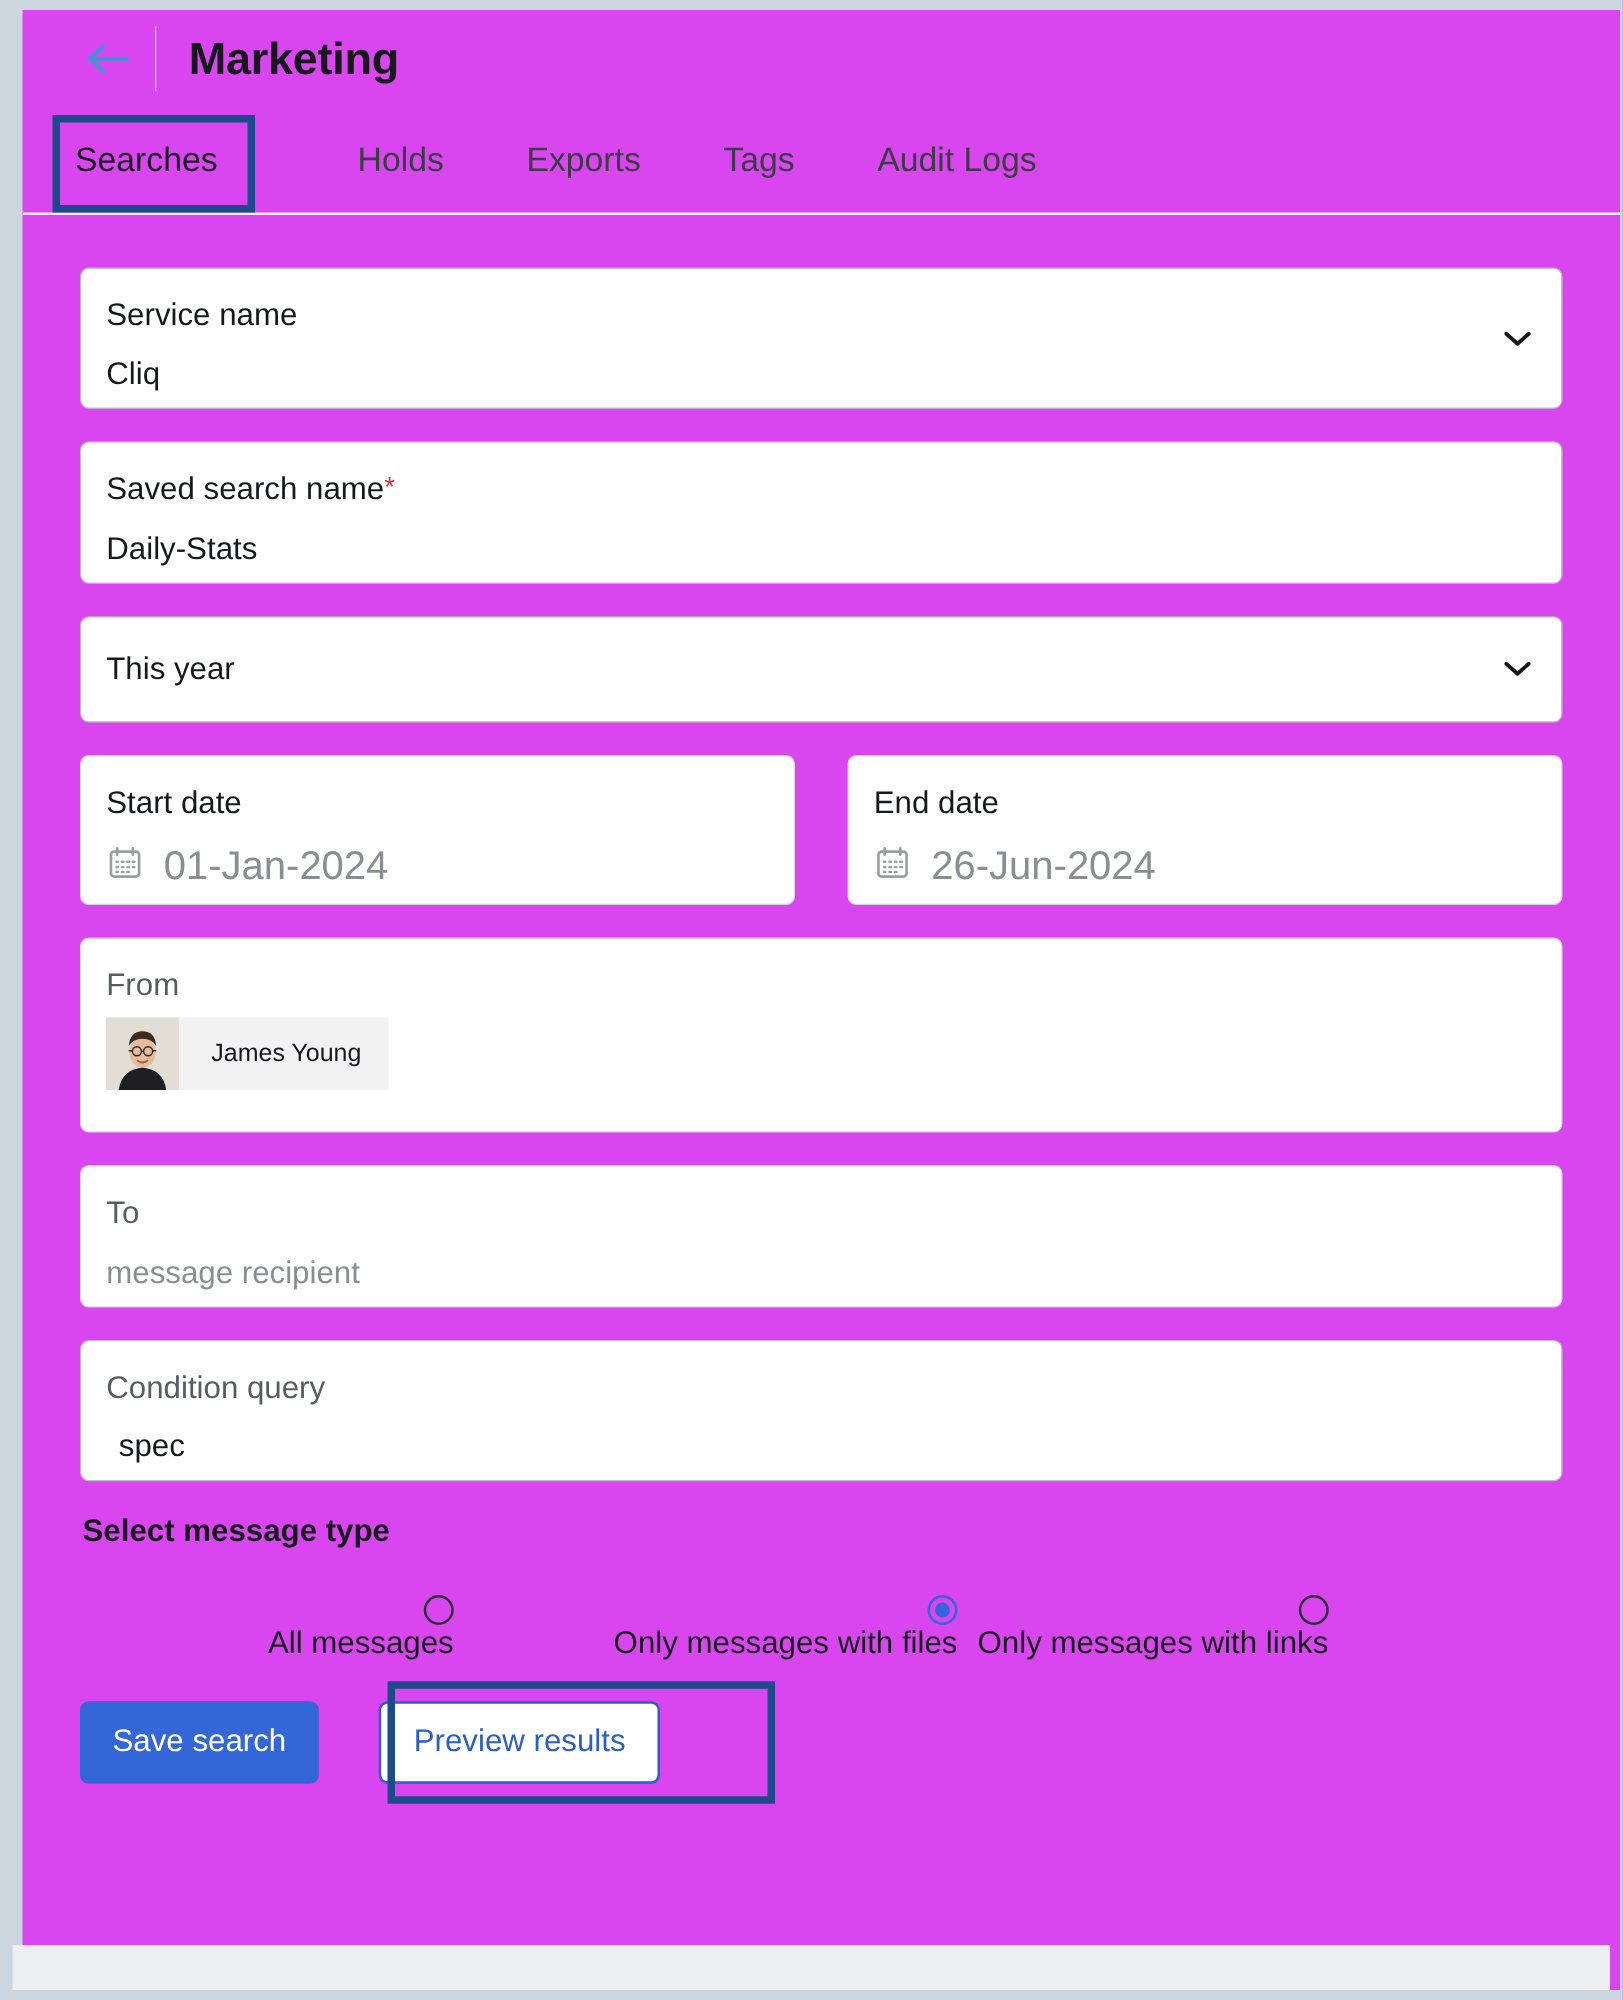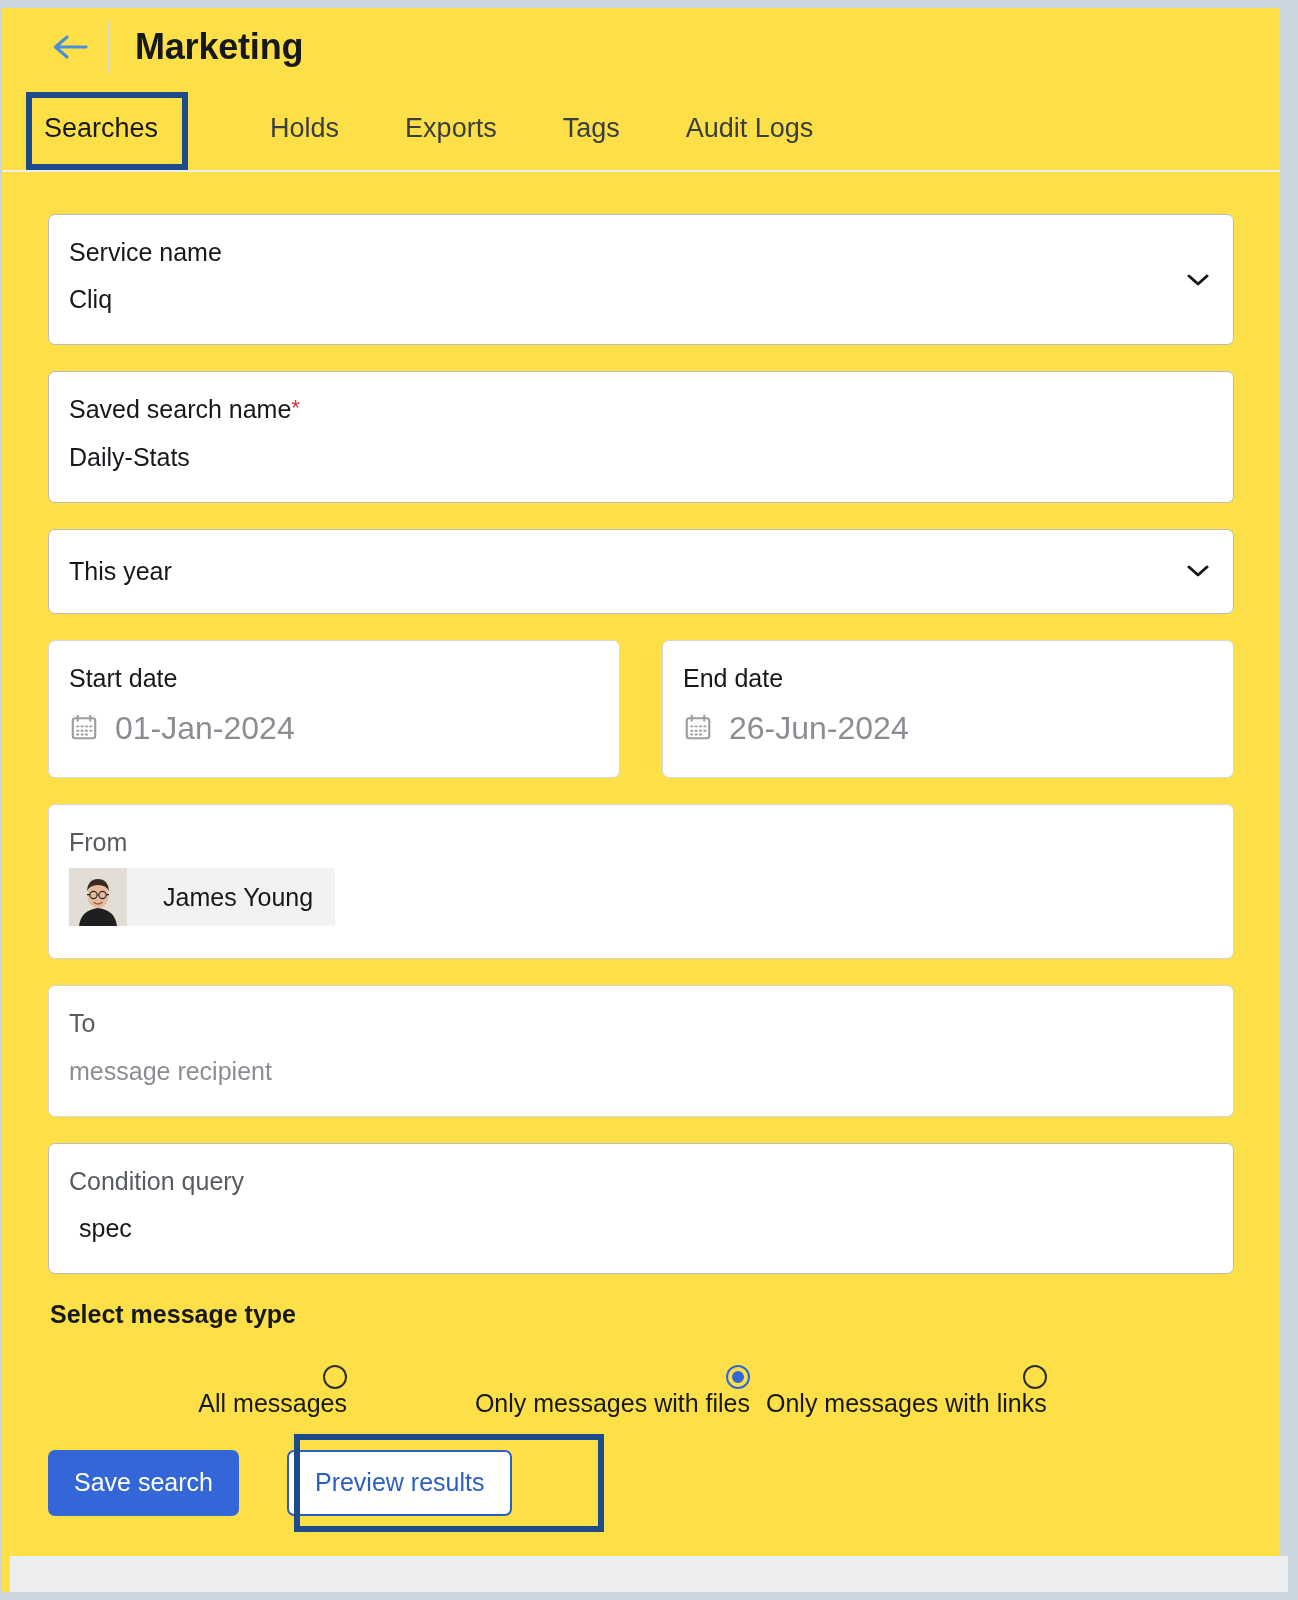--- a/index.html
+++ b/index.html
@@ -4,23 +4,23 @@
 <style>
   * { box-sizing: border-box; margin: 0; padding: 0; }
   html, body {
     width: 1298px; height: 1600px;
     background: #ccd6de;
     font-family: "Liberation Sans", sans-serif;
     overflow: hidden;
   }
   .page {
     position: absolute;
-    left: 2px; top: 8px;
+    left: 18px; top: 8px;
     width: 1278px; height: 1584px;
-    background: #fde047;
+    background: #d946ef;
     overflow: hidden;
   }
   .footer-strip {
     position: absolute;
     left: 10px; top: 1556px;
     width: 1278px; height: 36px;
     background: #eceeef;
   }
 
   
@@ -77,21 +77,21 @@
   
   .form {
     padding: 42px 46px 0 46px;
   }
   .field {
     border: 1px solid #b9bcc0;
     border-radius: 7px;
     background: #fff;
     position: relative;
     margin-bottom: 26px;
-    padding: 22px 26px 30px 20px;
+    padding: 22px 26px 12px 20px;
   }
   .field.soft { border-color: #d4d6d9; }
   .field-label {
     font-size: 25px;
     color: #16181c;
     line-height: 1.25;
   }
   .field-label.muted { color: #585c61; }
   .req { color: #d0342c; font-size: 22px; vertical-align: top; }
   .field-value {
@@ -133,23 +133,23 @@
     height: 58px;
   }
   .avatar {
     width: 58px; height: 58px;
     background: #e0ddd6;
     position: relative;
     overflow: hidden;
     flex: none;
   }
   .chip-name {
-    font-size: 25px;
-    color: #16181c;
-    margin-left: 36px;
+    font-size: 20px;
+    color: #16181c;
+    margin-left: 26px;
     white-space: nowrap;
   }
 
   
   .section-title {
     font-size: 25px;
     font-weight: bold;
     color: #16181c;
     margin: 26px 0 0 2px;
   }

